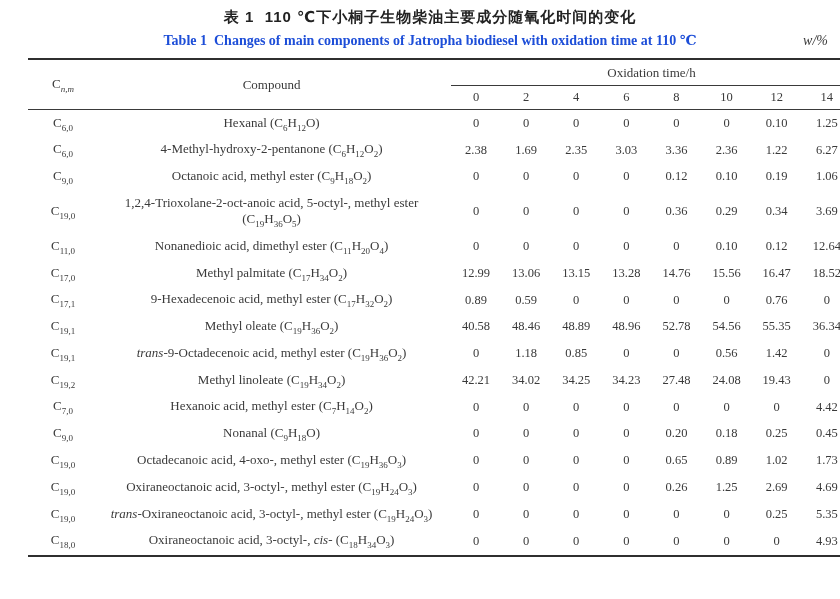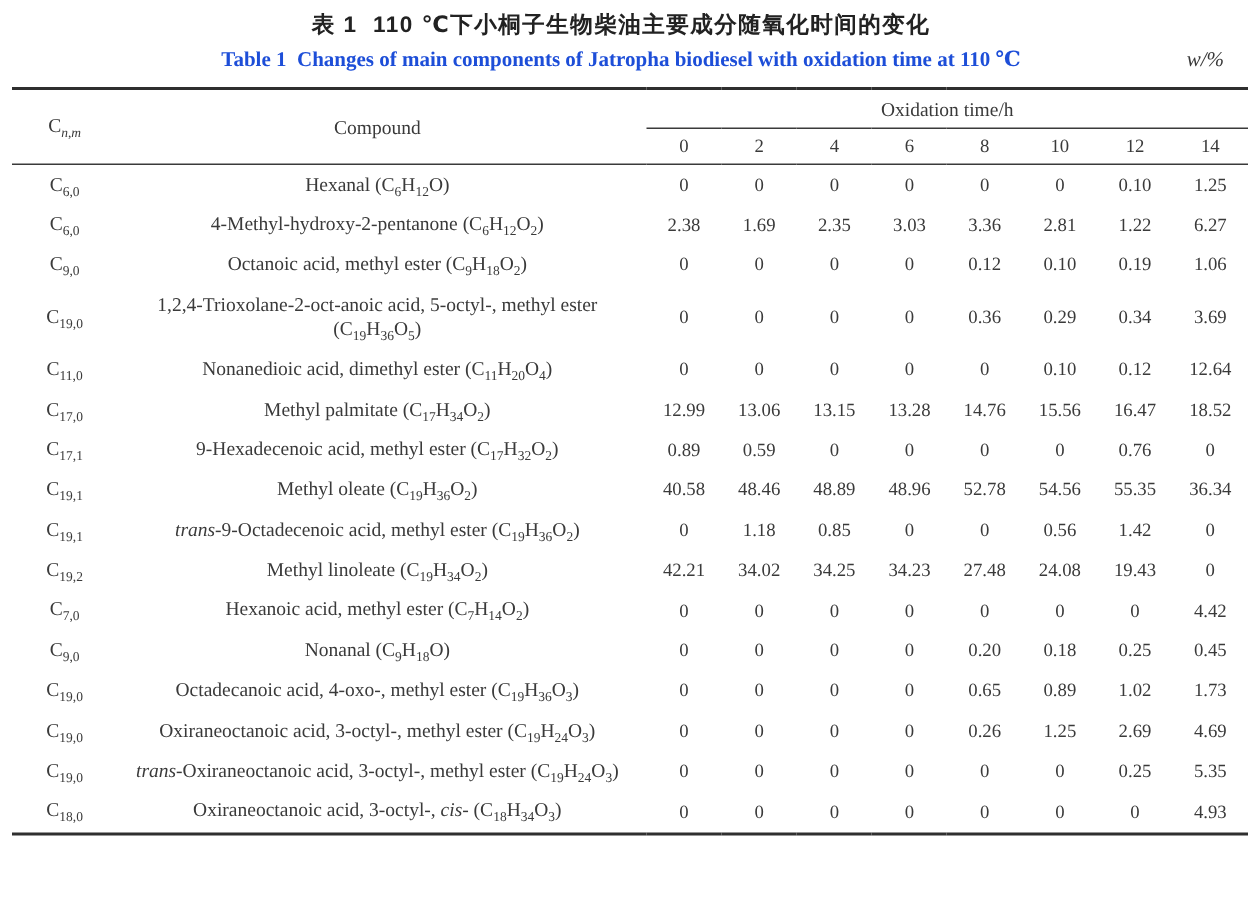--- a/index.html
+++ b/index.html
@@ -2,21 +2,21 @@
 <html><head>
 <meta charset="utf-8">
 <style>
   html,body{margin:0;padding:0;background:#ffffff;}
   body{
     width:840px;height:599px;overflow:hidden;
     font-family:"Liberation Serif","DejaVu Serif",serif;
     color:#3a3a3a;
     position:relative;
   }
-  .page{padding:6px 20px 0 8px;position:relative;}
+  .page{padding:6px 8px 0 8px;position:relative;margin-left:20px;}
   .title-zh{
     text-align:center;font-weight:bold;font-size:15px;line-height:22px;
     color:#222;white-space:pre;letter-spacing:1px;
     font-family:"Liberation Sans","DejaVu Sans",sans-serif;
   }
   .title-row{position:relative;height:26px;}
   .title-en{
     text-align:center;font-weight:bold;font-size:14px;line-height:26px;
     color:#1d4ed8;white-space:pre;
   }
@@ -110,21 +110,21 @@
           <td class="val-cell">1.25</td>
         </tr>
         <tr>
           <td class="cnm-cell">C<sub>6,0</sub></td>
           <td class="comp-cell">4-Methyl-hydroxy-2-pentanone (C<sub>6</sub>H<sub>12</sub>O<sub>2</sub>)</td>
           <td class="val-cell">2.38</td>
           <td class="val-cell">1.69</td>
           <td class="val-cell">2.35</td>
           <td class="val-cell">3.03</td>
           <td class="val-cell">3.36</td>
-          <td class="val-cell">2.81</td>
+          <td class="val-cell">2.36</td>
           <td class="val-cell">1.22</td>
           <td class="val-cell">6.27</td>
         </tr>
         <tr>
           <td class="cnm-cell">C<sub>9,0</sub></td>
           <td class="comp-cell">Octanoic acid, methyl ester (C<sub>9</sub>H<sub>18</sub>O<sub>2</sub>)</td>
           <td class="val-cell">0</td>
           <td class="val-cell">0</td>
           <td class="val-cell">0</td>
           <td class="val-cell">0</td>

